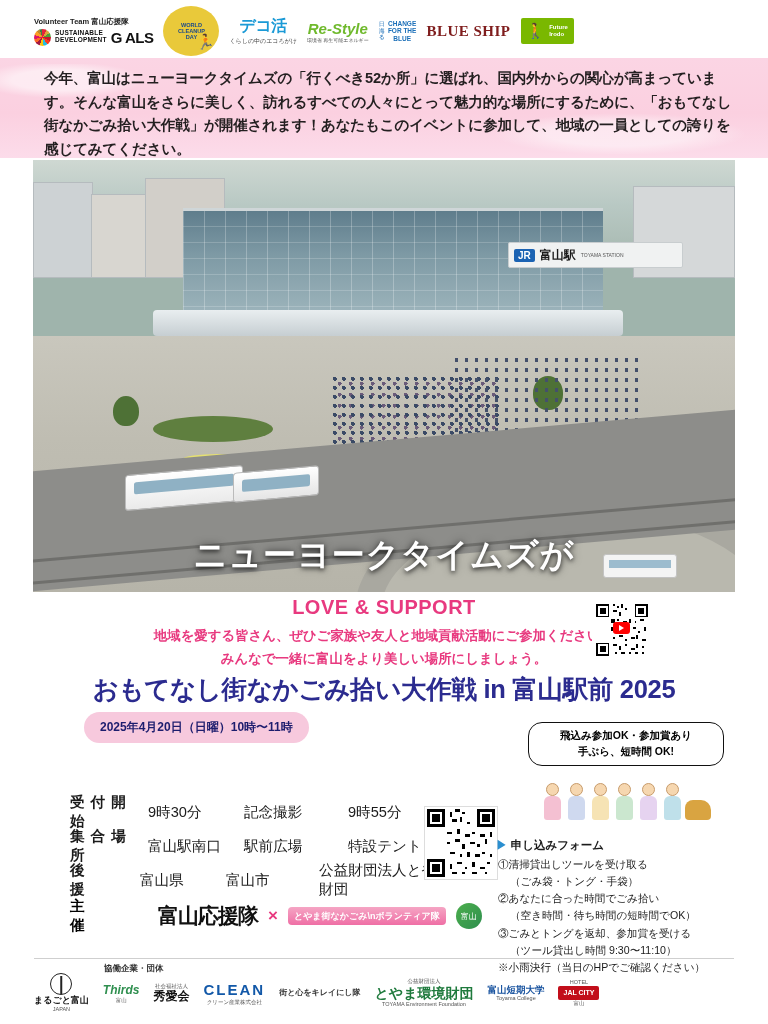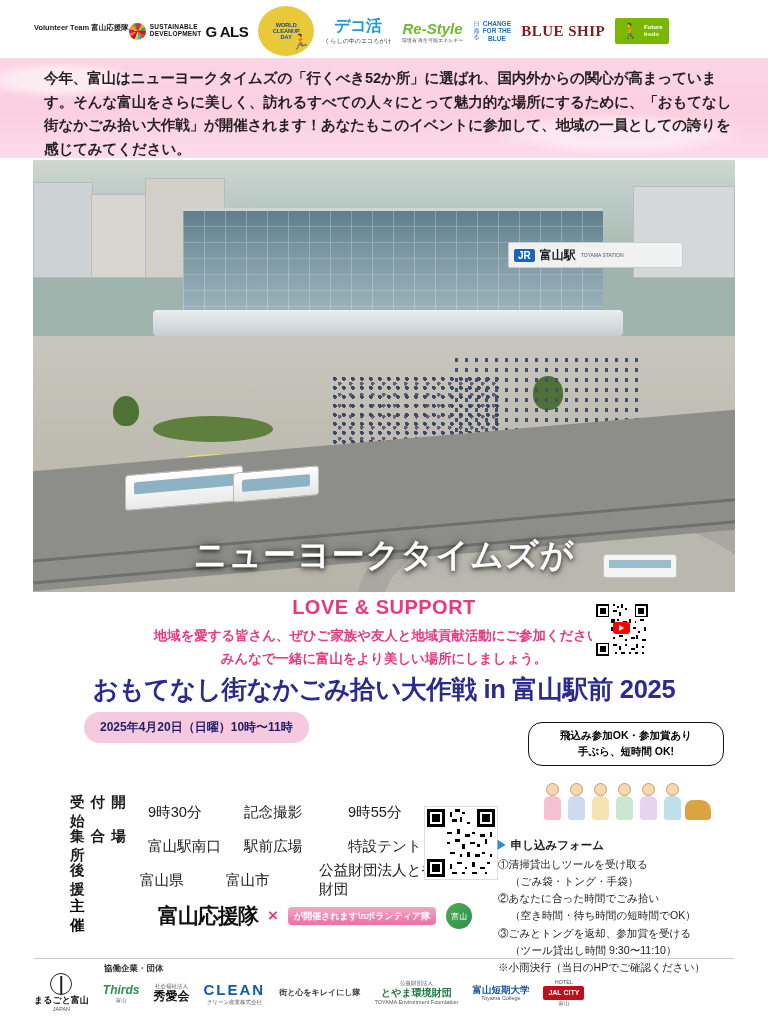--- a/index.html
+++ b/index.html
@@ -13,21 +13,21 @@
   }
   .poster { position:relative; width:768px; height:1024px; background:#fff; }
 
   
   .logo-strip {
     position:absolute; top:0; left:0; width:768px; height:58px;
     display:flex; align-items:center; padding:4px 10px 0 34px;
     gap:10px;
   }
   .sdg {
-    display:flex; flex-direction:row; align-items:flex-start;
+    display:flex; flex-direction:column; align-items:flex-start;
   }
   .sdg-row { display:flex; align-items:center; gap:4px; }
   .sdg-wheel {
     width:17px; height:17px; border-radius:50%;
     background:conic-gradient(#e5243b 0 8%, #dda63a 8% 16%, #4c9f38 16% 24%, #c5192d 24% 32%,
       #ff3a21 32% 40%, #26bde2 40% 48%, #fcc30b 48% 56%, #a21942 56% 64%, #fd6925 64% 72%,
       #dd1367 72% 80%, #fd9d24 80% 88%, #bf8b2e 88% 94%, #3f7e44 94% 100%);
   }
   .sdg-text { font-size:6.5px; line-height:1.05; font-weight:bold; color:#111; letter-spacing:.2px;}
   .sdg-goals { font-size:15px; font-weight:bold; letter-spacing:-.5px; color:#111; }
@@ -235,21 +235,21 @@
     display:flex; align-items:center; gap:14px;
   }
   .sp { display:flex; flex-direction:column; align-items:center; justify-content:center; line-height:1.2; }
   .sp .big { font-size:12px; font-weight:bold; color:#111;}
   .sp .sm { font-size:6.5px; color:#333;}
   .sp .mini { font-size:5.5px; color:#555;}
   .sp-mark { width:22px; height:22px; border-radius:50%; border:1.5px solid #222; position:relative;}
   .sp-mark:after{content:"";position:absolute;left:50%;top:2px;width:1.5px;height:18px;background:#222;transform:translateX(-50%);}
   .clean-blue { color:#1258a8; font-size:15px; font-weight:bold; letter-spacing:2px;}
   .jal { background:#c20e1a; color:#fff; font-size:7px; font-weight:bold; padding:3px 5px; border-radius:2px; text-align:center; line-height:1.2;}
-  .toyama-green { color:#1f7a3d; font-size:10px; font-weight:bold;text-align:center;}
+  .toyama-green { color:#1f7a3d; font-size:14px; font-weight:bold;text-align:center;}
   .foundation-blue { color:#16519e; font-size:9.5px; font-weight:bold;}
 </style>
 </head>
 <body>
 
 <div class="poster">
 
   <div class="logo-strip">
     <div class="sdg">
       <div style="font-size:7.5px;font-weight:bold;color:#222;margin-bottom:2px;">Volunteer Team 富山応援隊</div>
@@ -432,21 +432,21 @@
       <span class="v1">富山県</span>
       <span class="v2">富山市</span>
       <span class="v3">公益財団法人とやま環境財団</span>
     </div>
   </div>
 
   <div class="host-row">
     <span class="host-lbl">主　　催</span>
     <span class="emblem1">富山応援隊</span>
     <span class="x-mark">×</span>
-    <span class="emblem2">が開催されます\nボランティア隊</span>
+    <span class="emblem2">とやま街なかごみ\nボランティア隊</span>
     <span class="emblem3">富山</span>
   </div>
 
   <svg class="qr-main" viewBox="0 0 29 29" shape-rendering="crispEdges">
     <rect width="29" height="29" fill="#fff"></rect>
     <g fill="#000">
       <rect x="1" y="1" width="7" height="7"></rect>
         <rect x="2" y="2" width="5" height="5" fill="#fff"></rect>
         <rect x="3" y="3" width="3" height="3"></rect>
       <rect x="21" y="1" width="7" height="7"></rect>

